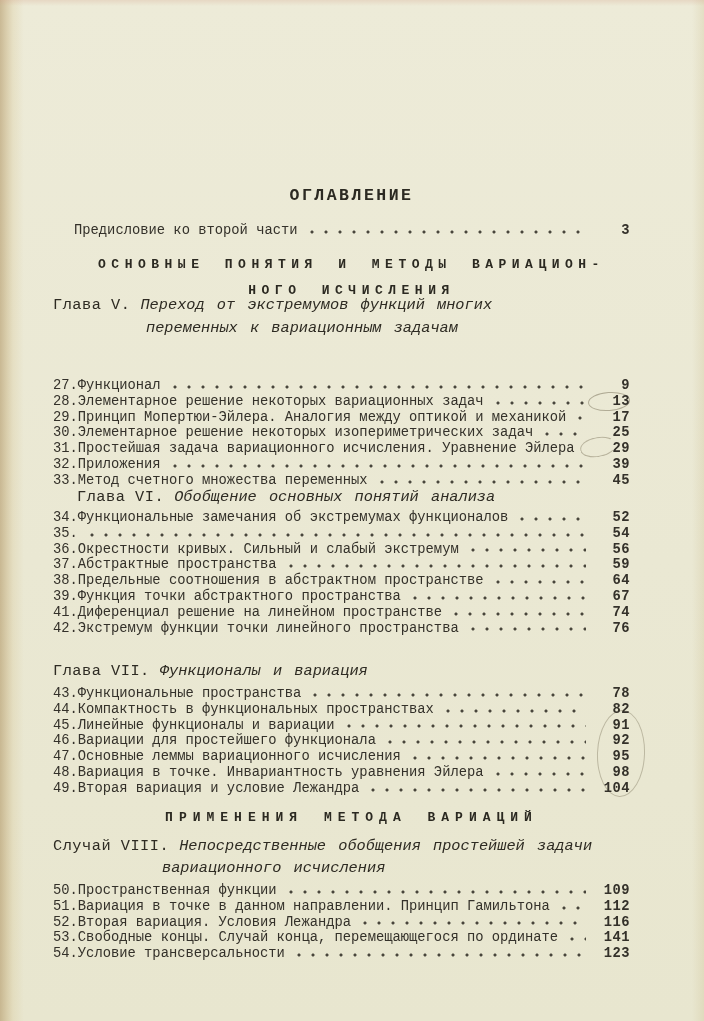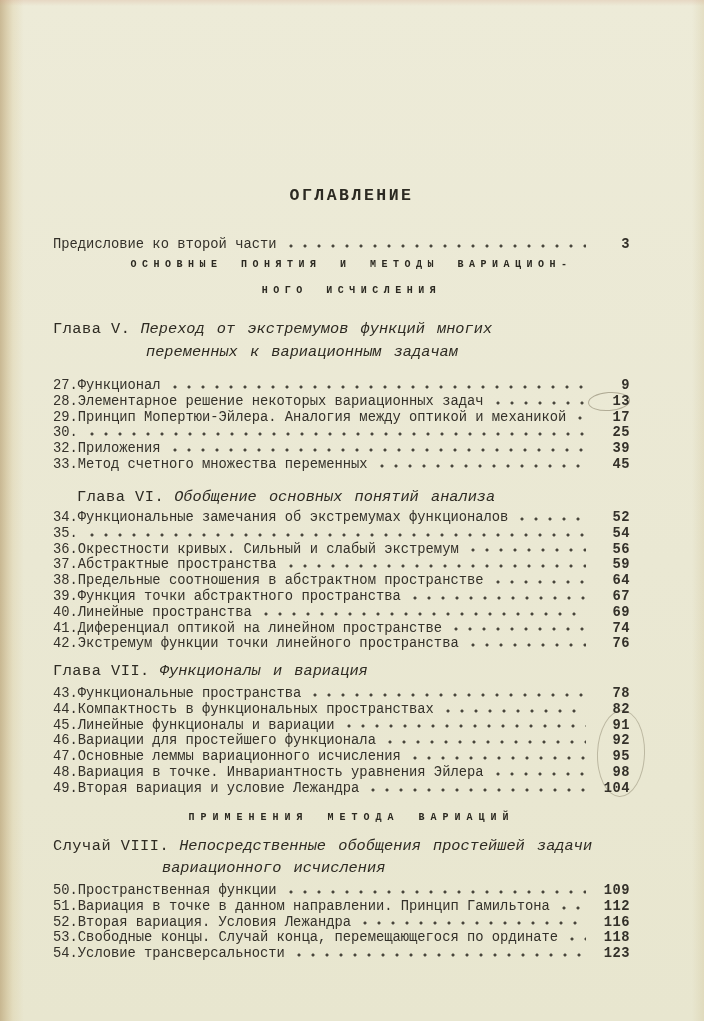--- a/index.html
+++ b/index.html
@@ -32,34 +32,34 @@
     flex:1 1 auto;align-self:stretch;
     margin:0 8px 0 7px;
     background-image:radial-gradient(circle,rgba(44,41,33,.85) 1.35px,rgba(0,0,0,0) 1.75px);
     background-size:14px 8px;
     background-repeat:repeat-x;
     background-position:left calc(100% - 3px);
   }
   .pnum{flex:0 0 36px;position:relative;text-align:right;font-weight:bold;letter-spacing:.5px;}
   .pval{position:relative;z-index:1;}
 
-  .b-preface{top:237px;}
+  .b-preface{top:223px;margin-left:21px;}
 
   .sechead{
-    text-align:center;font-weight:bold;font-size:10px;line-height:26px;
+    text-align:center;font-weight:bold;font-size:13px;line-height:26px;
     letter-spacing:5.5px;word-spacing:7px;transform:translateX(10px);
     color:#2b2921;
   }
   .b-sec1{top:252px;}
   .b-sec2{top:806px;line-height:24px;letter-spacing:6px;}
 
   .chaphead{font-size:15.3px;line-height:23px;color:#2e2b23;}
   .chlabel{font-style:normal;letter-spacing:.5px;margin-right:10px;}
   .chtitle{font-style:italic;word-spacing:3px;}
-  .b-chapV{top:318px;}
+  .b-chapV{top:294px;}
   .b-chapV .line2{padding-left:93px;}
   .b-chapVI{top:486px;margin-left:24px;}
   .b-chapVII{top:660px;}
   .b-chapVIII{top:835px;line-height:22px;}
   .b-chapVIII .line2{padding-left:109px;}
 
   .entries{position:absolute;left:0;right:0;}
   .b-e1{top:356px;margin-top:22px;}
   .b-e2{top:510px;}
   .b-e3{top:686px;}
@@ -121,22 +121,29 @@
           <span class="pnum"><span class="pval">13</span><i class="mark m-oval"></i></span>
         </div>
         <div class="row">
           <span class="enum">29.</span>
           <span class="etext">Принцип Мопертюи-Эйлера. Аналогия между оптикой и механикой</span>
           <span class="leader"></span>
           <span class="pnum"><span class="pval">17</span></span>
         </div>
         <div class="row">
           <span class="enum">30.</span>
+          <span class="etext">Элементарное решение некоторых изопериметрических задач</span>
           <span class="leader"></span>
           <span class="pnum"><span class="pval">25</span></span>
+        </div>
+        <div class="row">
+          <span class="enum">31.</span>
+          <span class="etext">Простейшая задача вариационного исчисления. Уравнение Эйлера</span>
+          <span class="leader"></span>
+          <span class="pnum"><span class="pval">29</span><i class="mark m-arc"></i></span>
         </div>
         <div class="row">
           <span class="enum">32.</span>
           <span class="etext">Приложения</span>
           <span class="leader"></span>
           <span class="pnum"><span class="pval">39</span></span>
         </div>
         <div class="row">
           <span class="enum">33.</span>
           <span class="etext">Метод счетного множества переменных</span>
@@ -178,28 +185,22 @@
           <span class="leader"></span>
           <span class="pnum"><span class="pval">64</span></span>
         </div>
         <div class="row">
           <span class="enum">39.</span>
           <span class="etext">Функция точки абстрактного пространства</span>
           <span class="leader"></span>
           <span class="pnum"><span class="pval">67</span></span>
         </div>
         <div class="row">
-          <span class="enum">40.</span>
-          <span class="etext">Линейные пространства</span>
-          <span class="leader"></span>
-          <span class="pnum"><span class="pval">69</span></span>
-        </div>
-        <div class="row">
           <span class="enum">41.</span>
-          <span class="etext">Диференциал оптикой на линейном пространстве</span>
+          <span class="etext">Диференциал решение на линейном пространстве</span>
           <span class="leader"></span>
           <span class="pnum"><span class="pval">74</span></span>
         </div>
         <div class="row">
           <span class="enum">42.</span>
           <span class="etext">Экстремум функции точки линейного пространства</span>
           <span class="leader"></span>
           <span class="pnum"><span class="pval">76</span></span>
         </div>
       </div>
@@ -275,21 +276,21 @@
         <div class="row">
           <span class="enum">52.</span>
           <span class="etext">Вторая вариация. Условия Лежандра</span>
           <span class="leader"></span>
           <span class="pnum"><span class="pval">116</span></span>
         </div>
         <div class="row">
           <span class="enum">53.</span>
           <span class="etext">Свободные концы. Случай конца, перемещающегося по ординате</span>
           <span class="leader"></span>
-          <span class="pnum"><span class="pval">118</span></span>
+          <span class="pnum"><span class="pval">141</span></span>
         </div>
         <div class="row">
           <span class="enum">54.</span>
           <span class="etext">Условие трансверсальности</span>
           <span class="leader"></span>
           <span class="pnum"><span class="pval">123</span></span>
         </div>
       </div>
 
   </div>

